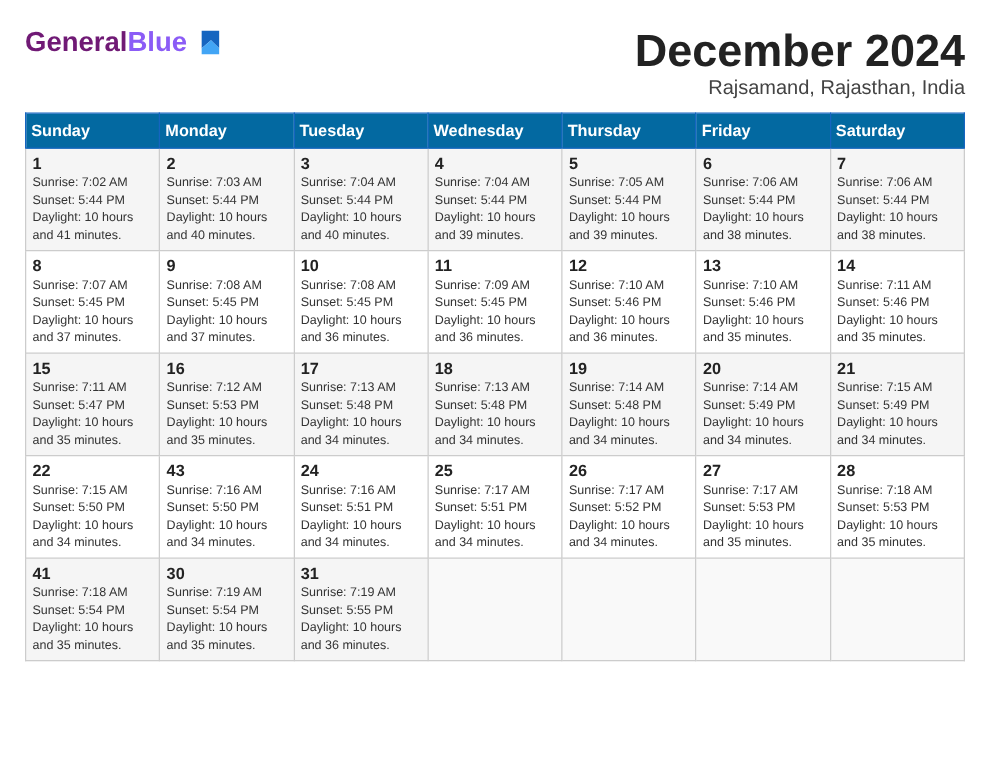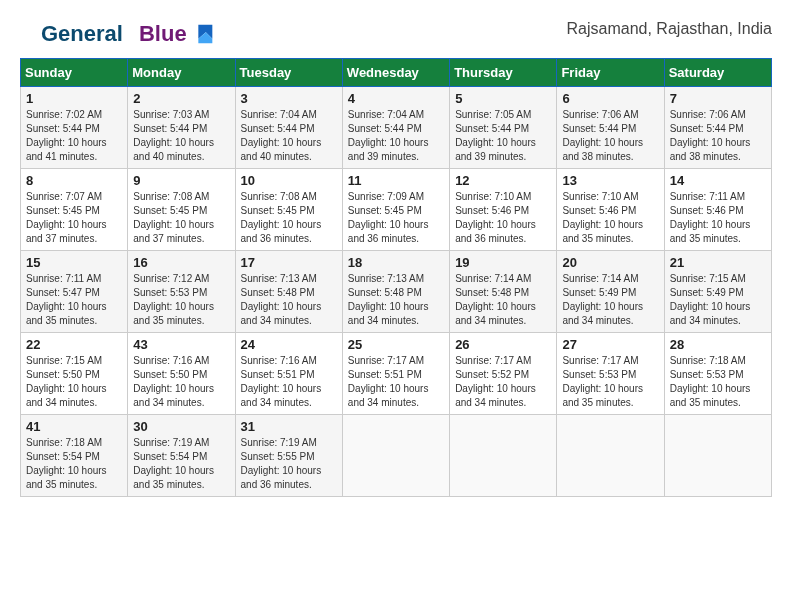--- a/index.html
+++ b/index.html
@@ -18,22 +18,22 @@
     }
     .logo {
       display: flex;
       align-items: center;
     }
     .logo-text {
       font-size: 22px;
       font-weight: bold;
       line-height: 1.1;
     }
-    .logo-general { color: #0c4a6e; margin-left: 21px; }
-    .logo-blue { color: #701a75; margin-left: 16px; }
+    .logo-general { color: #701a75; }
+    .logo-blue { color: #8b5cf6; }
     .logo-icon {
       width: 28px;
       height: 28px;
       margin-left: 2px;
     }
     .title-block { text-align: right; }
     .month-title {
       font-size: 36px;
       font-weight: bold;
       color: #222;
@@ -41,21 +41,21 @@
     .subtitle {
       font-size: 16px;
       color: #444;
     }
     table {
       width: 100%;
       border-collapse: collapse;
       font-size: 11px;
     }
     thead tr th {
-      background: #15803d;
+      background: #0369a1;
       color: #fff;
       padding: 6px 4px;
       text-align: left;
       font-size: 13px;
       font-weight: bold;
       border: 1px solid #1565c0;
     }
     tbody tr td {
       border: 1px solid #ccc;
       vertical-align: top;
@@ -90,20 +90,21 @@
           <span class="logo-general">General</span><span class="logo-blue">Blue</span>
         </div>
         <svg class="logo-icon" viewBox="0 0 30 30">
           <polygon points="10,5 25,5 25,20 18,13 10,20" fill="#1565c0"></polygon>
           <polygon points="10,20 18,13 25,20 25,25 10,25" fill="#42a5f5"></polygon>
         </svg>
       </div>
     </div>
   </div>
   <div class="title-block">
+    <div class="month-title">December 2024</div>
     <div class="subtitle">Rajsamand, Rajasthan, India</div>
   </div>
 </div>
 
 <table>
   <thead>
     <tr>
     <th>Sunday</th>
         <th>Monday</th>
         <th>Tuesday</th>

